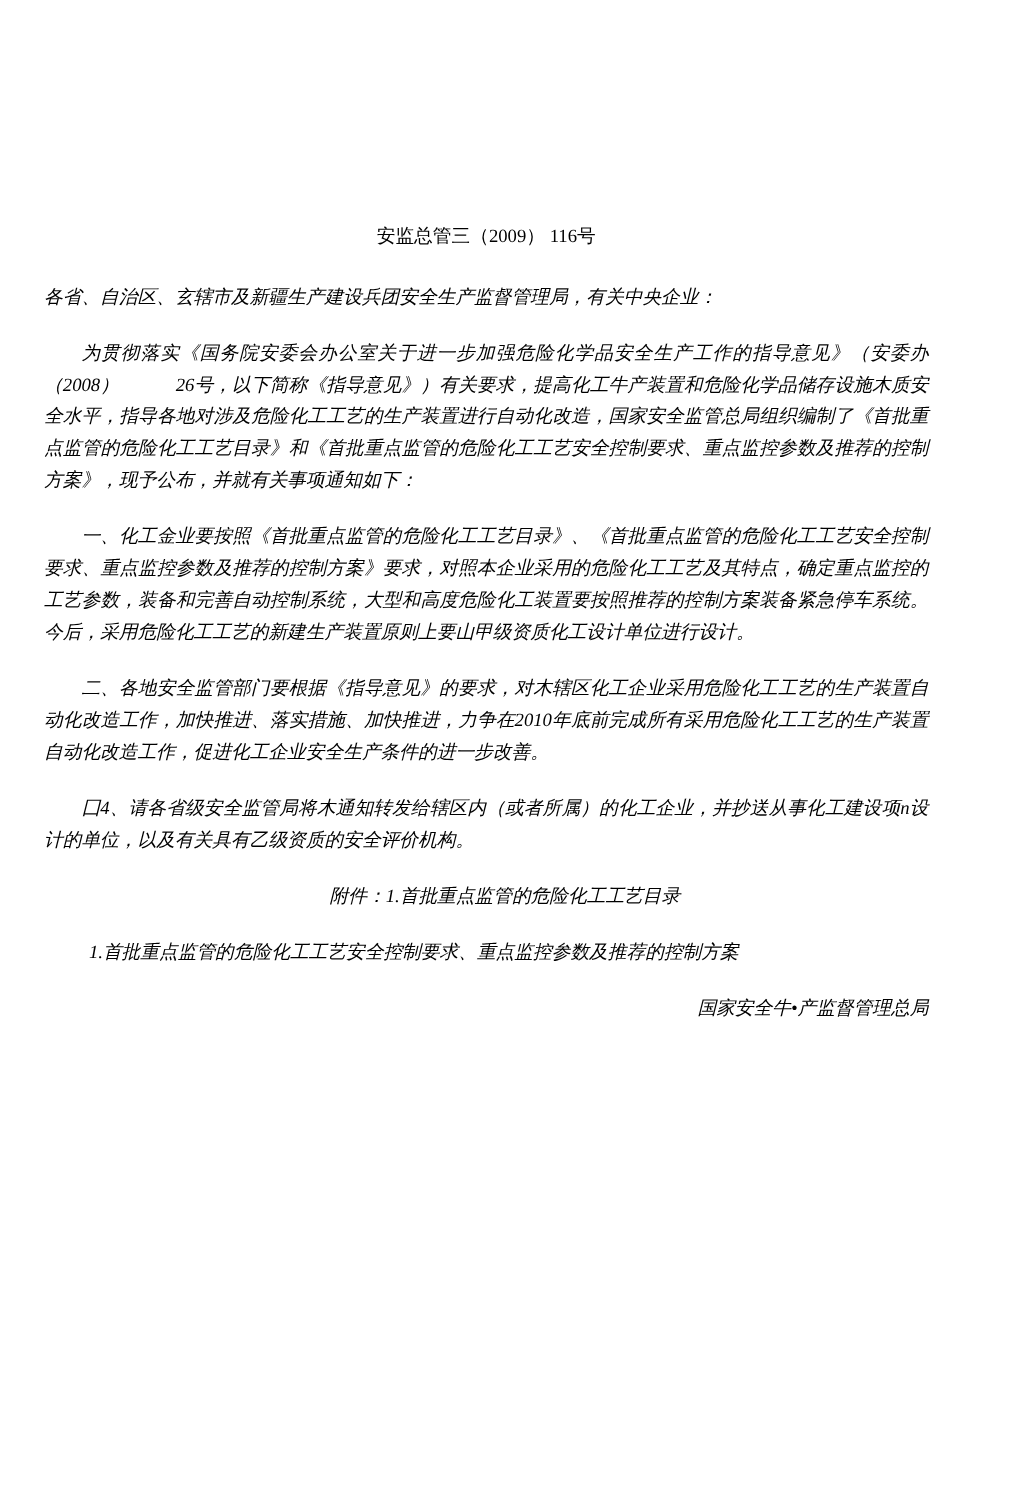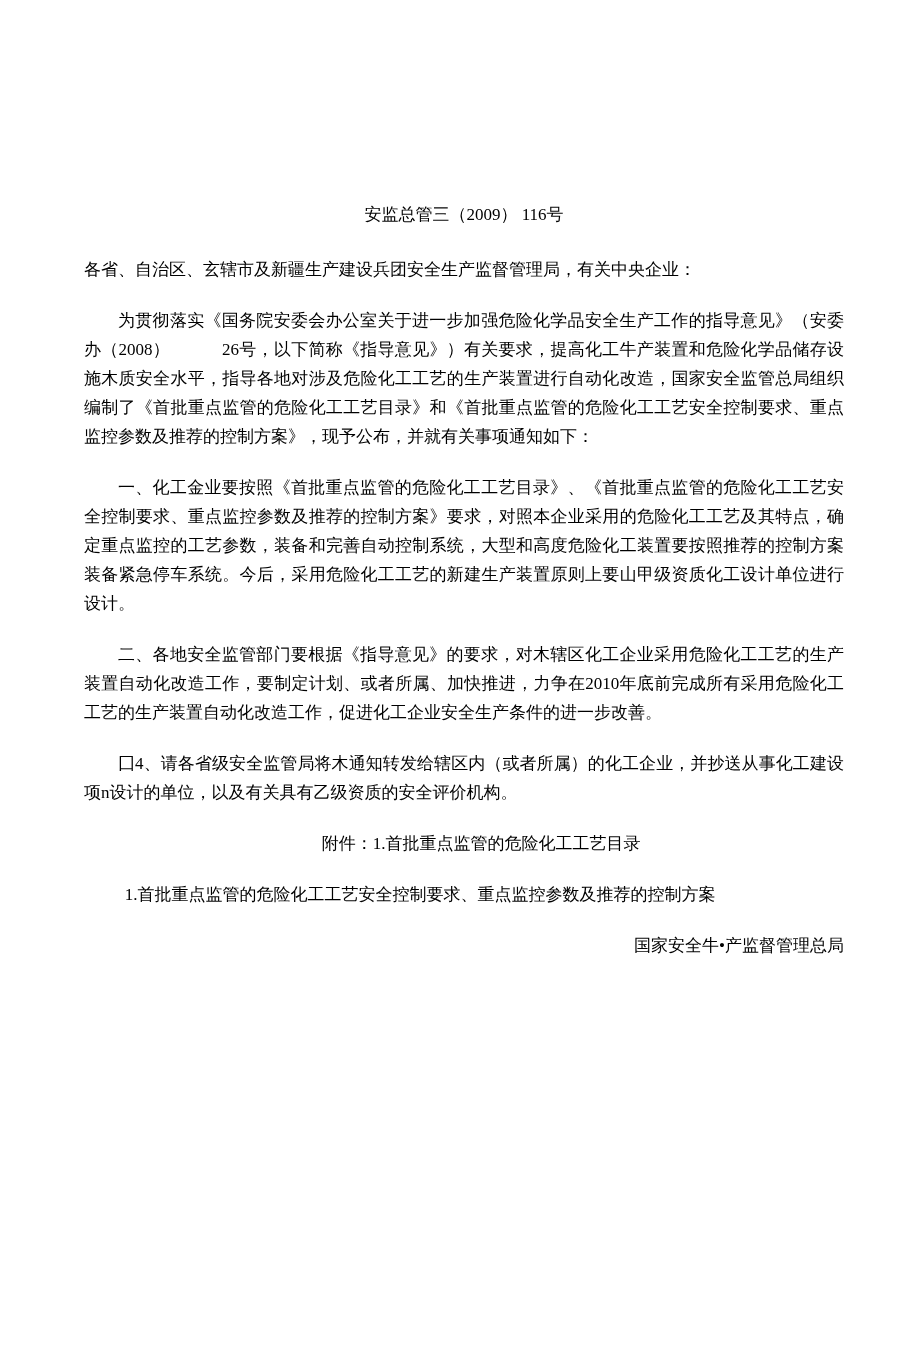--- a/index.html
+++ b/index.html
@@ -11,33 +11,34 @@
     width: 920px;
     height: 1361px;
     font-family: "Liberation Serif", "DejaVu Serif", serif;
     color: #000000;
     overflow: hidden;
   }
   .page {
     box-sizing: border-box;
     width: 920px;
     height: 1361px;
-    padding: 200px 76px 0 84px;
+    padding: 200px 76px 0 40px;
   }
   .doc-number {
     font-size: 17px;
     font-weight: normal;
     line-height: 29px;
     text-align: center;
     margin: 0 0 26px 0;
   }
   p {
     font-size: 17px;
     line-height: 29px;
     margin: 0 0 22px 0;
+    font-style: italic;
   }
   .salutation {
     text-align: left;
     text-indent: 0;
   }
   .para {
     text-indent: 2em;
     text-align: justify;
   }
   .attachment {
@@ -59,21 +60,21 @@
 <div class="page">
 
   <h1 class="doc-number">安监总管三（2009） 116号</h1>
 
   <p class="salutation">各省、自治区、玄辖市及新疆生产建设兵团安全生产监督管理局，有关中央企业：</p>
 
   <p class="para">为贯彻落实《国务院安委会办公室关于进一步加强危险化学品安全生产工作的指导意见》（安委办（2008）　　　26号，以下简称《指导意见》）有关要求，提高化工牛产装置和危险化学品储存设施木质安全水平，指导各地对涉及危险化工工艺的生产装置进行自动化改造，国家安全监管总局组织编制了《首批重点监管的危险化工工艺目录》和《首批重点监管的危险化工工艺安全控制要求、重点监控参数及推荐的控制方案》，现予公布，并就有关事项通知如下：</p>
 
   <p class="para">一、化工金业要按照《首批重点监管的危险化工工艺目录》、《首批重点监管的危险化工工艺安全控制要求、重点监控参数及推荐的控制方案》要求，对照本企业采用的危险化工工艺及其特点，确定重点监控的工艺参数，装备和完善自动控制系统，大型和高度危险化工装置要按照推荐的控制方案装备紧急停车系统。今后，采用危险化工工艺的新建生产装置原则上要山甲级资质化工设计单位进行设计。</p>
 
-  <p class="para">二、各地安全监管部门要根据《指导意见》的要求，对木辖区化工企业采用危险化工工艺的生产装置自动化改造工作，要制定计划、或者所属、加快推进，力争在2010年底前完成所有采用危险化工工艺的生产装置自动化改造工作，促进化工企业安全生产条件的进一步改善。</p>
+  <p class="para">二、各地安全监管部门要根据《指导意见》的要求，对木辖区化工企业采用危险化工工艺的生产装置自动化改造工作，加快推进、落实措施、加快推进，力争在2010年底前完成所有采用危险化工工艺的生产装置自动化改造工作，促进化工企业安全生产条件的进一步改善。</p>
 
 
   <p class="para">囗4、请各省级安全监管局将木通知转发给辖区内（或者所属）的化工企业，并抄送从事化工建设项n设计的单位，以及有关具有乙级资质的安全评价机构。</p>
 
   <p class="attachment">附件：1.首批重点监管的危险化工工艺目录</p>
 
   <p class="attachment-2">1.首批重点监管的危险化工工艺安全控制要求、重点监控参数及推荐的控制方案</p>
 
   <p class="signature">国家安全牛•产监督管理总局</p>
 

